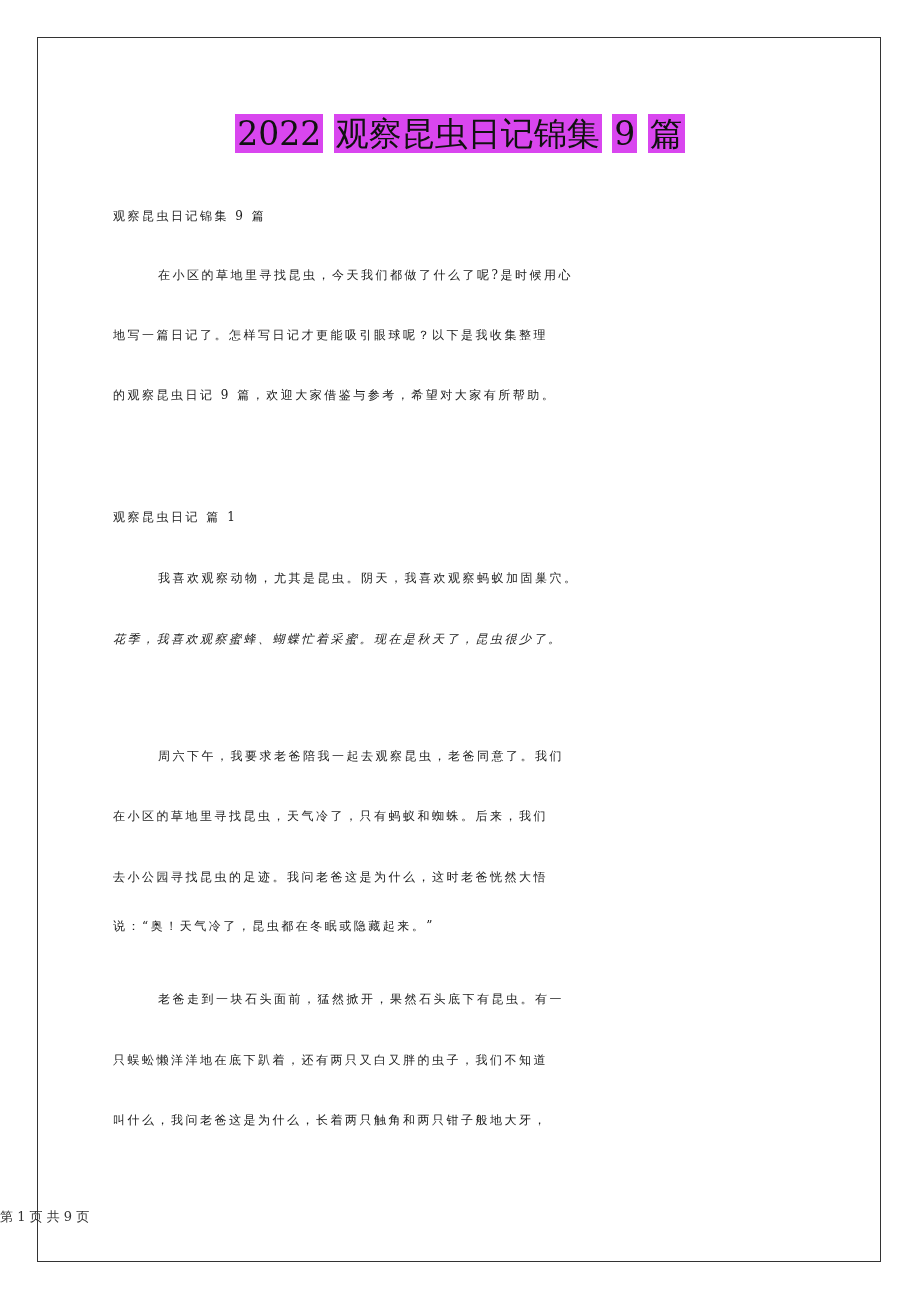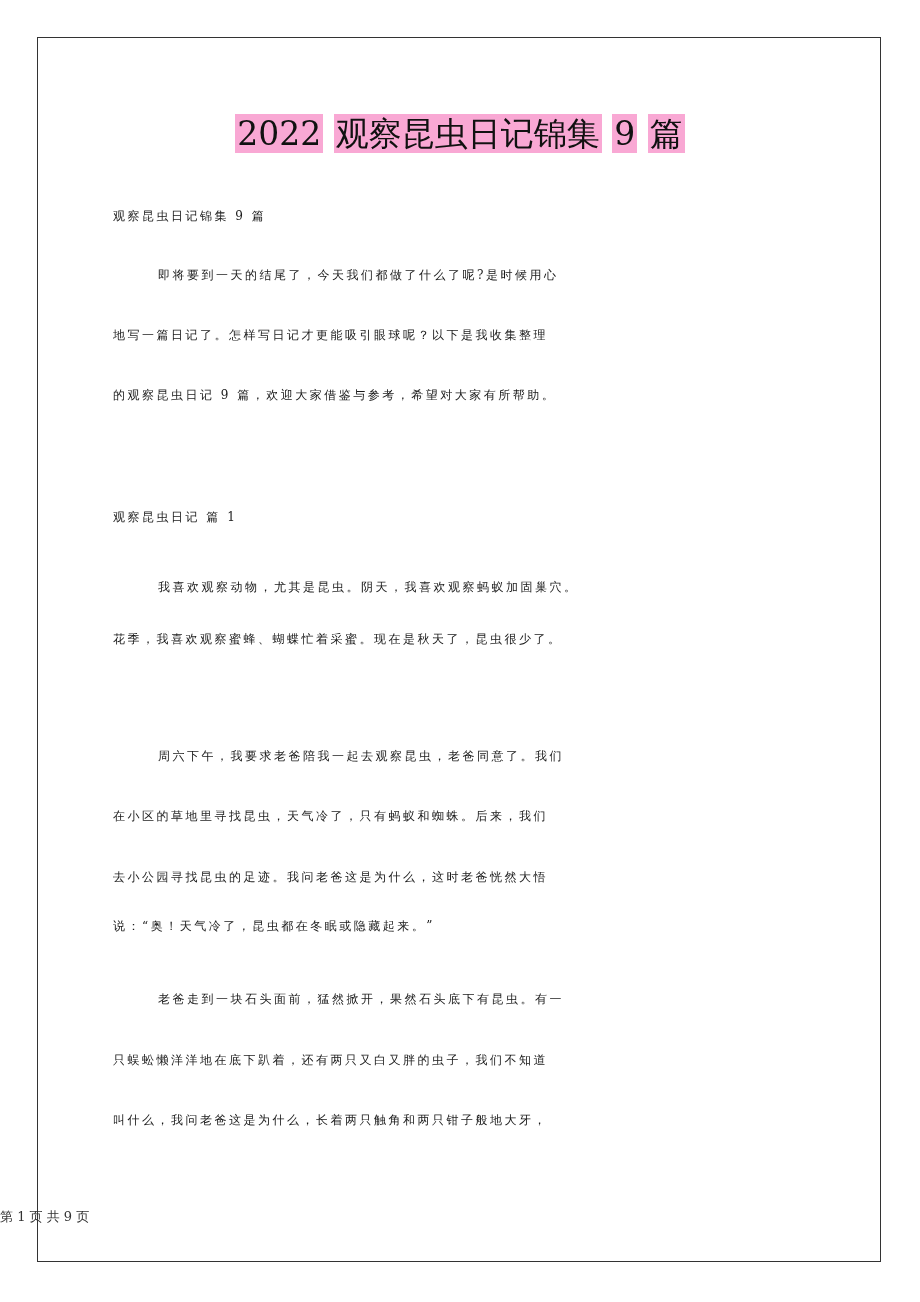--- a/index.html
+++ b/index.html
@@ -2,21 +2,21 @@
 <html><head>
 <meta charset="utf-8">
 <style>
   html, body { margin: 0; padding: 0; background: #ffffff; }
   body { width: 920px; height: 1302px; position: relative; overflow: hidden;
          font-family: "DejaVu Serif", "Liberation Serif", serif; color: #1a1a1a; }
   .page-frame { position: absolute; left: 37px; top: 37px; width: 844px; height: 1225px;
                 border: 1px solid #333333; box-sizing: border-box; }
   .title-wrap { position: absolute; top: 112px; left: 0; width: 920px; text-align: center; }
   .title { display: inline-block; font-size: 33px; line-height: 44px; color: #111; }
-  .title span.hl { background: #f9a8d4; padding: 0 2px; }
+  .title span.hl { background: #d946ef; padding: 0 2px; }
   .line { position: absolute; left: 113px; font-size: 12px; line-height: 24px;
           white-space: nowrap; color: #1a1a1a; letter-spacing: 2.5px; }
   .indent { left: 158px; }
   .footer { position: absolute; top: 1208px; left: 0; width: 920px; text-align: left;
             font-size: 13px; color: #333; }
 </style>
 </head>
 <body>
 
 <div class="page-frame"></div>
@@ -25,28 +25,28 @@
   <div class="title">
     <span class="hl">2022</span>
     <span class="hl">观察昆虫日记锦集</span>
     <span class="hl">9</span>
     <span class="hl">篇</span>
   </div>
 </div>
 
 <div class="line" style="top:204px;">观察昆虫日记锦集 9 篇</div>
 
-<div class="line indent" style="top:263px;">即将要到一天的结尾了，今天我们都做了什么了呢?是时候用心</div>
+<div class="line indent" style="top:263px;">在小区的草地里寻找昆虫，今天我们都做了什么了呢?是时候用心</div>
 <div class="line" style="top:323px;">地写一篇日记了。怎样写日记才更能吸引眼球呢？以下是我收集整理</div>
 <div class="line" style="top:383px;">的观察昆虫日记 9 篇，欢迎大家借鉴与参考，希望对大家有所帮助。</div>
 
 <div class="line" style="top:505px;">观察昆虫日记  篇 1</div>
 
-<div class="line indent" style="top:566px;margin-top:9px;">我喜欢观察动物，尤其是昆虫。阴天，我喜欢观察蚂蚁加固巢穴。</div>
-<div class="line" style="top:627px;">花季，我喜欢观察蜜蜂、蝴蝶忙着采蜜。现在是秋天了，昆虫很少了。</div>
+<div class="line indent" style="top:566px;">我喜欢观察动物，尤其是昆虫。阴天，我喜欢观察蚂蚁加固巢穴。</div>
+<div class="line" style="top:627px;font-style:italic;">花季，我喜欢观察蜜蜂、蝴蝶忙着采蜜。现在是秋天了，昆虫很少了。</div>
 
 <div class="line indent" style="top:744px;">周六下午，我要求老爸陪我一起去观察昆虫，老爸同意了。我们</div>
 <div class="line" style="top:804px;">在小区的草地里寻找昆虫，天气冷了，只有蚂蚁和蜘蛛。后来，我们</div>
 <div class="line" style="top:865px;">去小公园寻找昆虫的足迹。我问老爸这是为什么，这时老爸恍然大悟</div>
 <div class="line" style="top:890px;margin-top:24px;">说：“奥！天气冷了，昆虫都在冬眠或隐藏起来。”</div>
 
 <div class="line indent" style="top:987px;">老爸走到一块石头面前，猛然掀开，果然石头底下有昆虫。有一</div>
 <div class="line" style="top:1048px;">只蜈蚣懒洋洋地在底下趴着，还有两只又白又胖的虫子，我们不知道</div>
 <div class="line" style="top:1108px;">叫什么，我问老爸这是为什么，长着两只触角和两只钳子般地大牙，</div>
 

